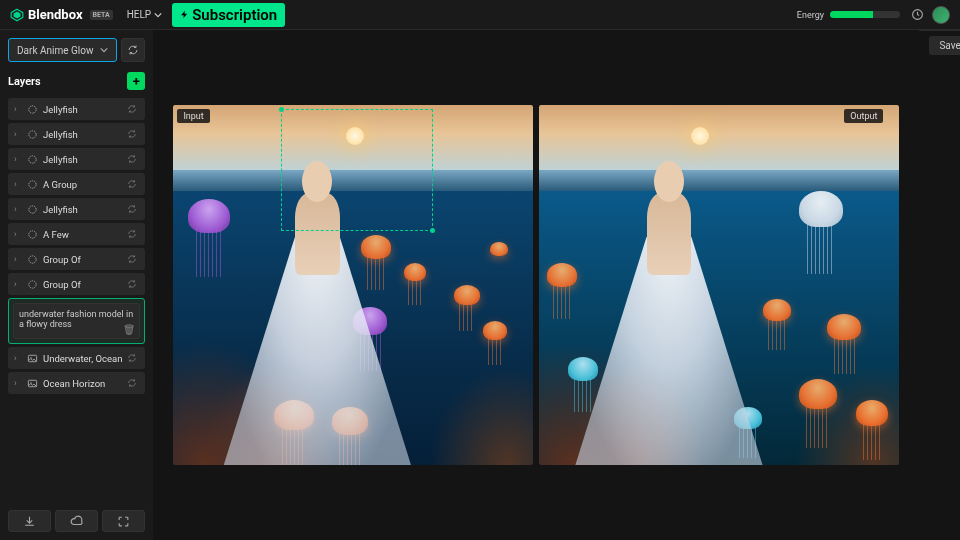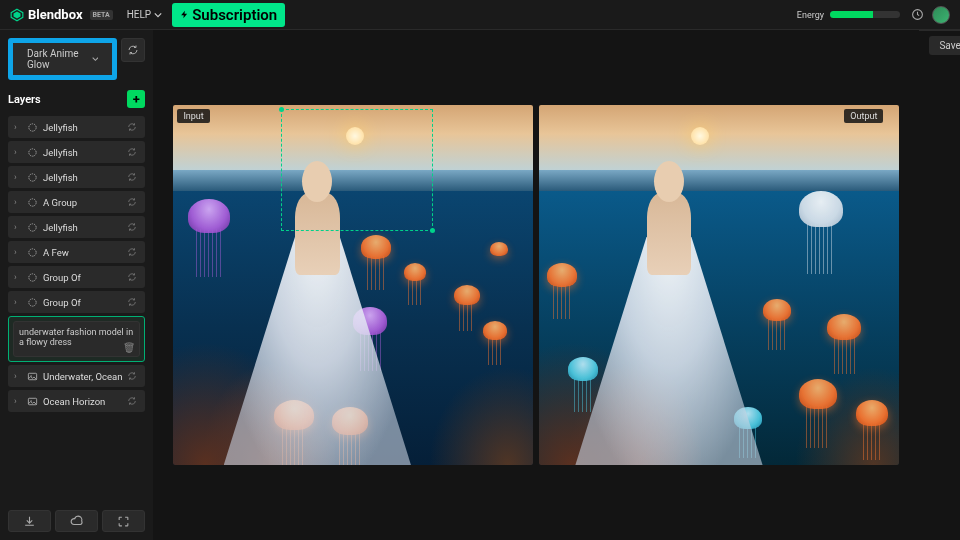--- a/index.html
+++ b/index.html
@@ -12,21 +12,21 @@
 .sub-btn{margin-left:10px;background:#00e68a;color:#000;font-size:15px;font-weight:600;padding:3px 8px;border-radius:3px;display:flex;align-items:center;gap:3px;cursor:pointer}
 .spacer{flex:1}
 .energy-wrap{display:flex;align-items:center;gap:6px;font-size:9px;color:#ccc}
 .energy-bar{width:70px;height:7px;background:#333;border-radius:4px;overflow:hidden}
 .energy-fill{height:100%;background:#00d960;width:62%}
 .top-icon{width:14px;height:14px;margin-left:10px;border-radius:50%;display:flex;align-items:center;justify-content:center;cursor:pointer}
 .avatar{width:18px;height:18px;border-radius:50%;background:linear-gradient(135deg,#2e8b57,#3cb371);margin-left:8px;border:1px solid #555}
 .main{flex:1;display:flex;overflow:hidden}
 .sidebar{width:198px;background:#1a1a1a;display:flex;flex-direction:column;padding:8px;gap:6px}
 .style-row{display:flex;gap:4px}
-.style-select{flex:1;background:#2a2a2a;border:5px solid #0ea5e9;border-radius:3px;padding:5px 14px;font-size:10px;color:#ccc;display:flex;align-items:center;justify-content:space-between;cursor:pointer}
+.style-select{flex:1;background:#2a2a2a;border:1px solid #0ea5e9;border-radius:3px;padding:5px 8px;font-size:10px;color:#ccc;display:flex;align-items:center;justify-content:space-between;cursor:pointer}
 .refresh-btn{width:24px;height:24px;background:#2a2a2a;border:1px solid #333;border-radius:3px;display:flex;align-items:center;justify-content:center;cursor:pointer}
 .layers-head{display:flex;align-items:center;justify-content:space-between;margin-top:4px}
 .layers-title{font-size:11px;font-weight:600;color:#fff}
 .add-btn{width:18px;height:18px;background:#00d960;border-radius:3px;display:flex;align-items:center;justify-content:center;cursor:pointer;color:#000;font-weight:700;font-size:13px;line-height:1}
 .layers-list{flex:1;overflow-y:auto;display:flex;flex-direction:column;gap:3px;margin-top:2px}
 .layer{background:#2a2a2a;border-radius:3px;display:flex;align-items:center;padding:4px 6px;gap:5px;cursor:pointer;min-height:22px}
 .chev{width:8px;color:#888;font-size:9px}
 .lyr-icon{width:11px;height:11px;color:#aaa}
 .lyr-name{flex:1;font-size:9.5px;color:#ddd;white-space:nowrap;overflow:hidden;text-overflow:ellipsis}
 .lyr-ref{width:12px;color:#777;font-size:10px}

